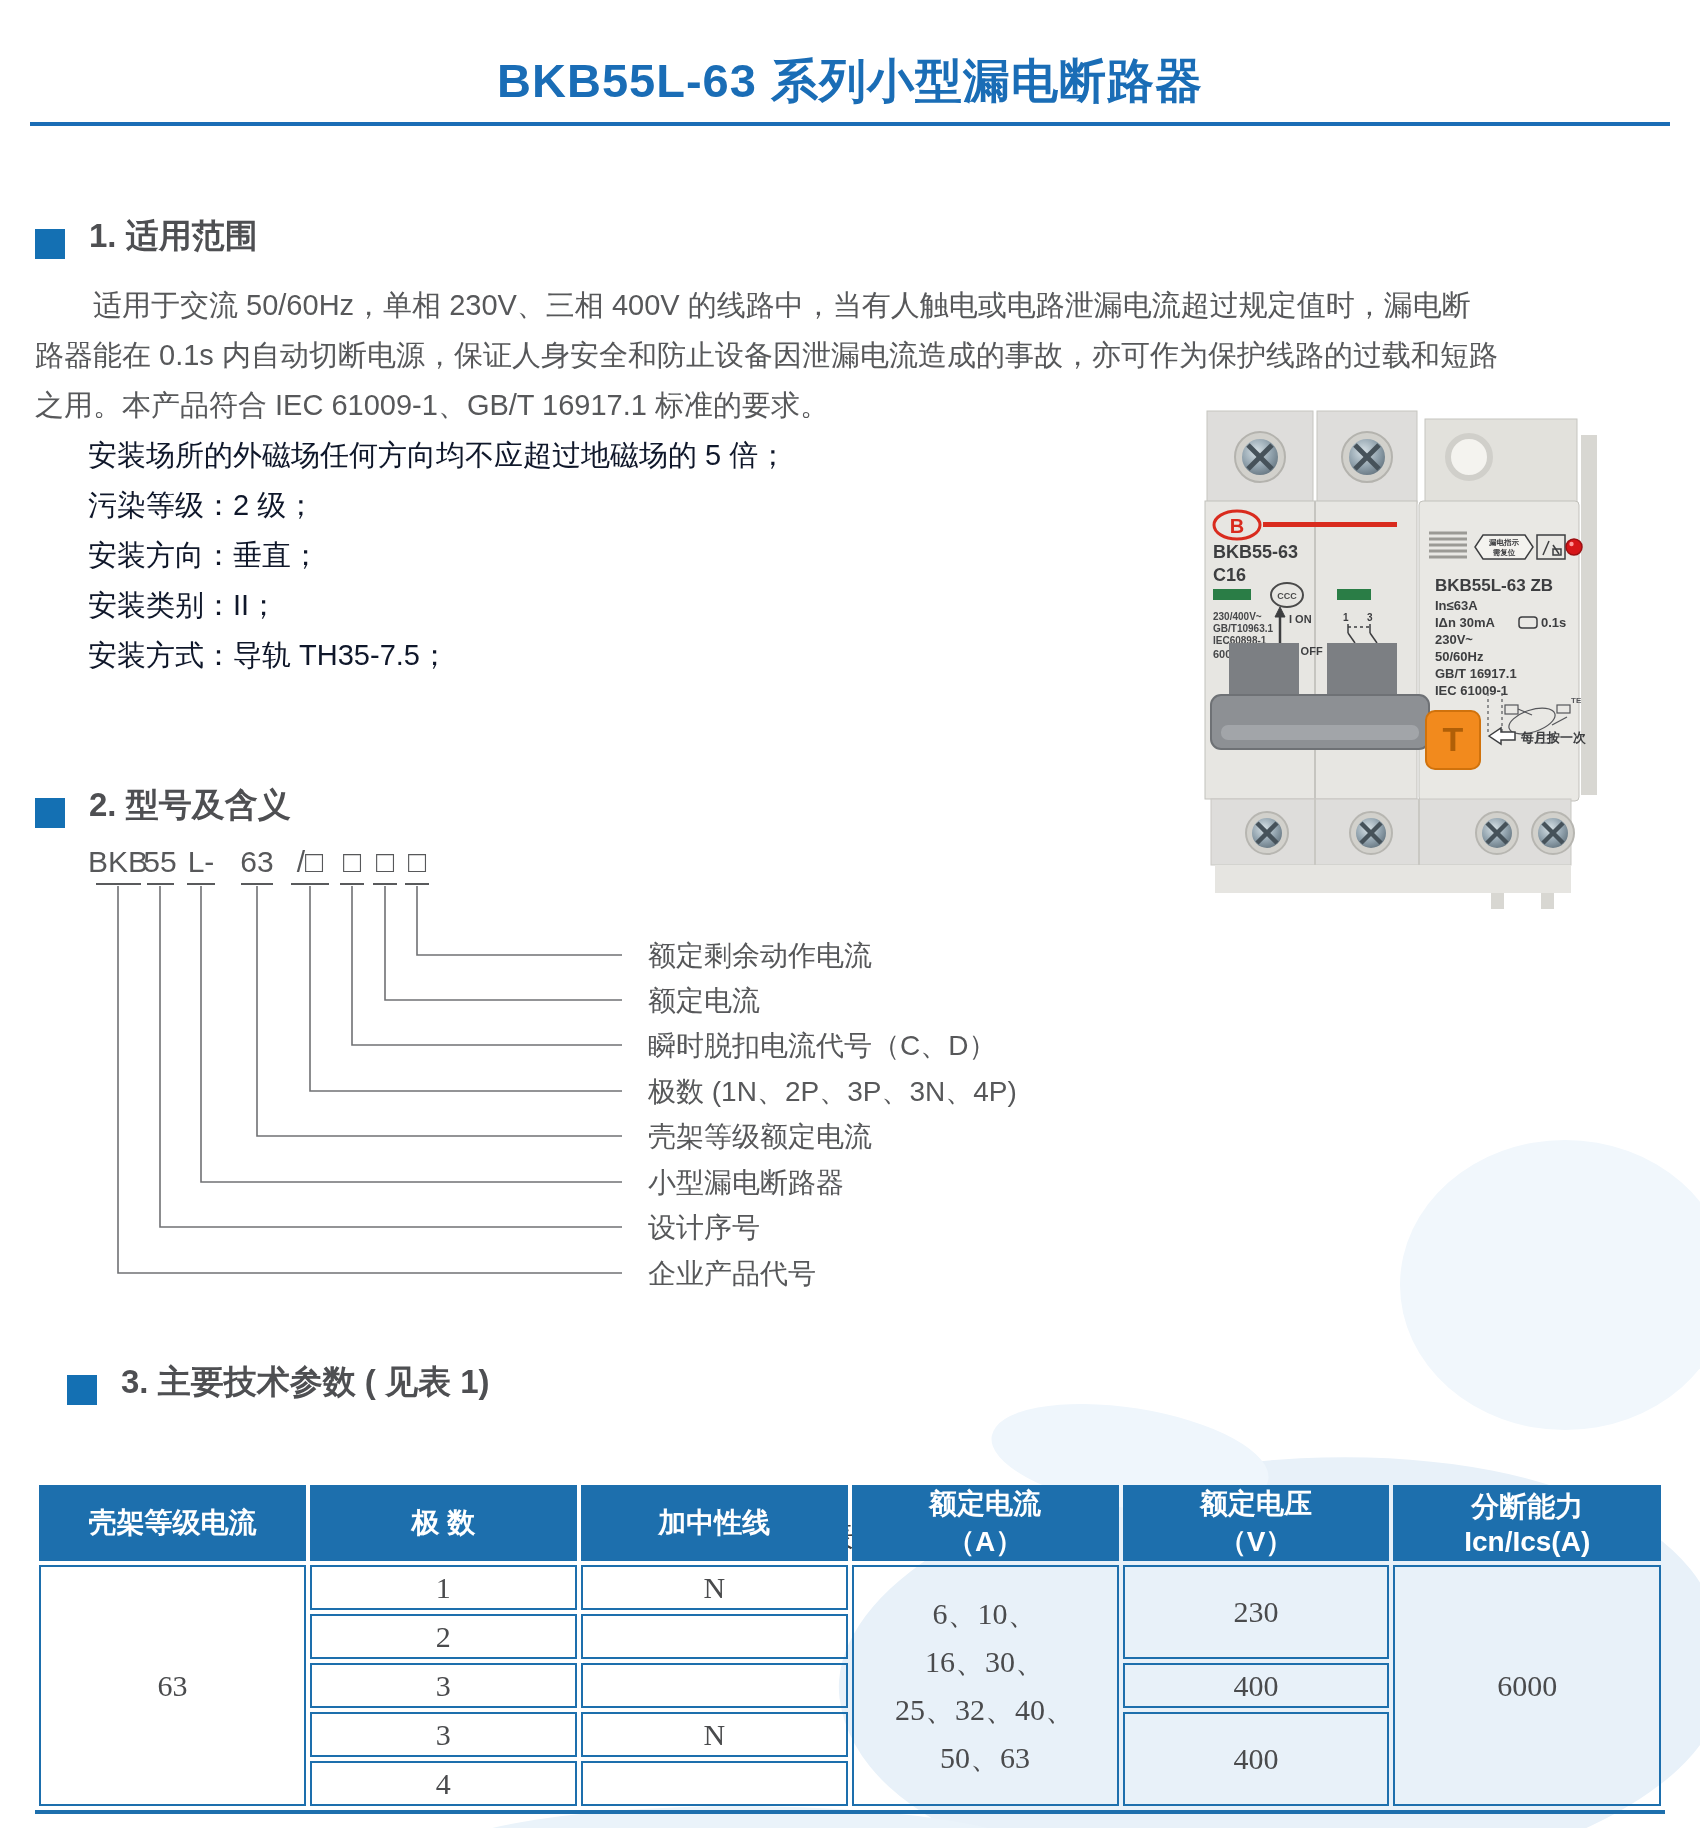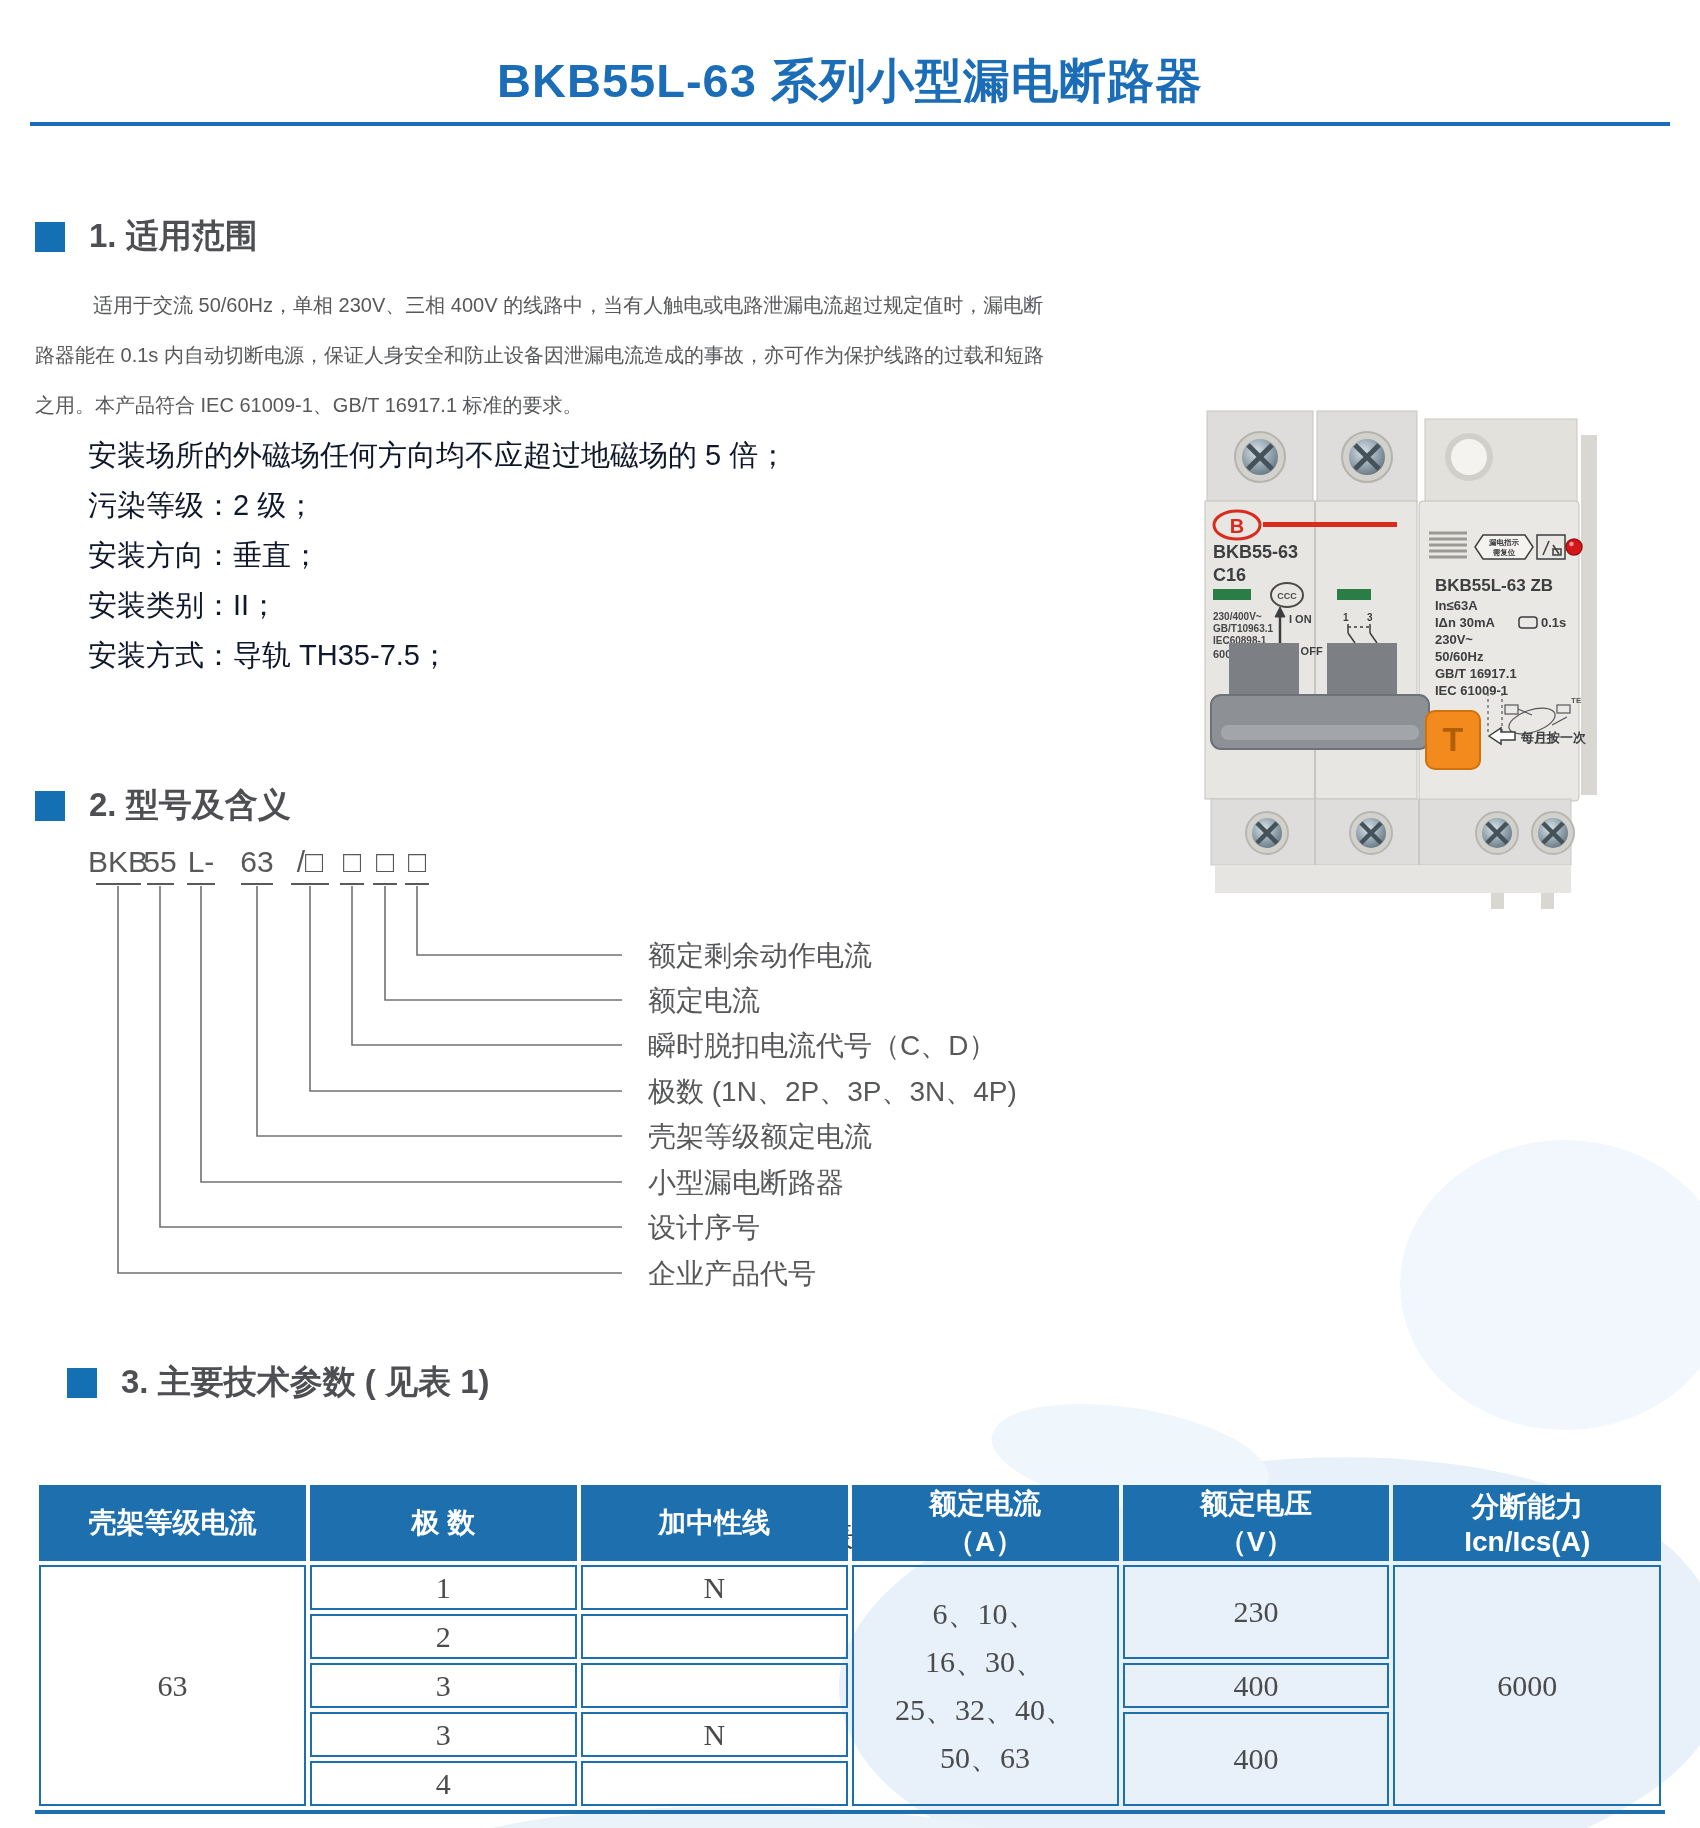--- a/index.html
+++ b/index.html
@@ -15,28 +15,28 @@
   #wm4 { left:990px; top:1408px; width:280px; height:100px; background:#eff6fc; border-radius:50%; transform:rotate(9deg); }
 
   .content { position:relative; z-index:1; }
 
   .title {
     position:absolute; top:50px; left:0; width:100%; margin:0;
     text-align:center; font-size:47px; font-weight:bold; color:#1a6db6; letter-spacing:1px;
   }
   .title-rule { position:absolute; top:122px; left:30px; width:1640px; height:4px; background:#1a6db6; }
 
-  .sec-heading { position:absolute; display:flex; align-items:center; gap:24px;
+  .sec-heading { position:absolute; display:flex; align-items:flex-end; gap:24px;
     color:#4e4f52; font-size:33px; font-weight:bold; }
   .sec-heading .bullet { width:30px; height:30px; background:#1470b3; flex:0 0 auto; }
   #sec1 { top:214px; left:35px; }
   #sec2 { top:783px; left:35px; }
   #sec3 { top:1360px; left:35px;margin-left:32px; }
 
-  .para { position:absolute; top:280px; left:35px; width:1635px; font-size:20px; color:#57585a; }
+  .para { position:absolute; top:280px; left:35px; width:1635px; font-size:29px; color:#57585a; }
   .para .line { height:50px; line-height:50px; white-space:nowrap; }
   .para .line.indent { text-indent:58px; }
 
   .spec { position:absolute; top:430px; left:88px; font-size:29px; color:#0f172a; }
   .spec .line { height:50px; line-height:50px; white-space:nowrap; }
 
   .product-photo { position:absolute; left:1185px; top:405px; }
 
   .model-diagram { position:absolute; left:60px; top:830px; }
 

